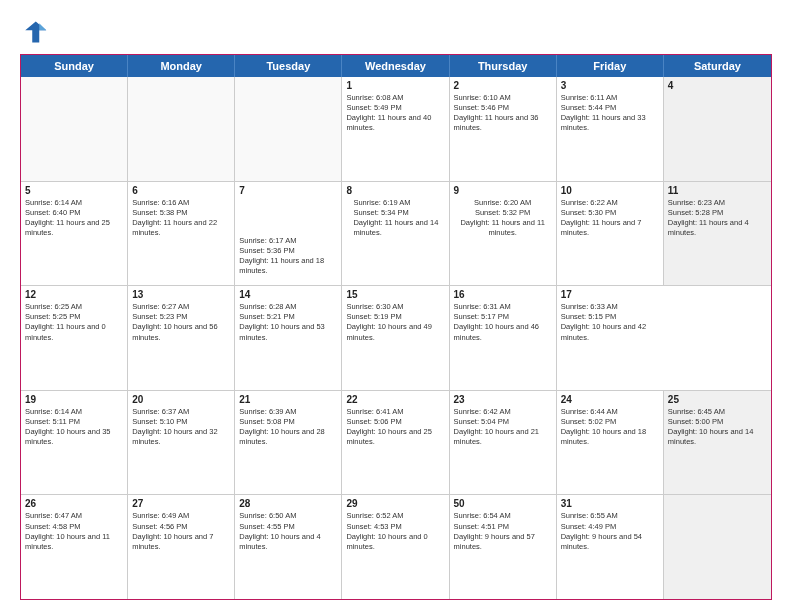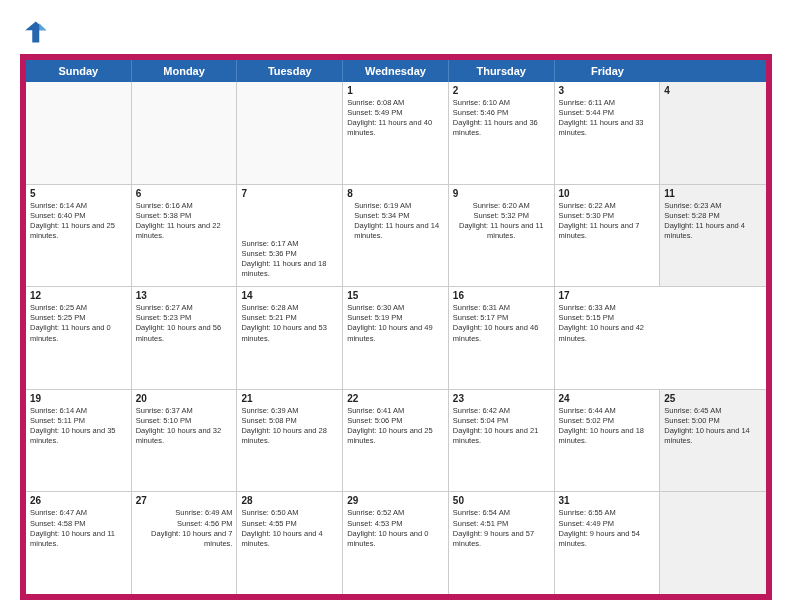--- a/index.html
+++ b/index.html
@@ -49,21 +49,21 @@
     }
     .title-block h2 {
       font-size: 13px;
       font-weight: normal;
       color: #444;
     }
     .calendar {
       flex: 1;
       display: flex;
       flex-direction: column;
-      border: 6px solid #be185d;
+      border: 1px solid #be185d;
     }
     .cal-header-row {
       display: grid;
       grid-template-columns: repeat(7, 1fr);
       background: #2566ae;
     }
     .cal-header-cell {
       color: #fff;
       font-size: 11px;
       font-weight: bold;
@@ -131,20 +131,21 @@
   </div>
 
   <div class="calendar">
     <div class="cal-header-row">
     <div class="cal-header-cell">Sunday</div>
         <div class="cal-header-cell">Monday</div>
         <div class="cal-header-cell">Tuesday</div>
         <div class="cal-header-cell">Wednesday</div>
         <div class="cal-header-cell">Thursday</div>
         <div class="cal-header-cell">Friday</div>
+        <div class="cal-header-cell">Saturday</div>
       </div>
     <div class="cal-body">
     <div class="cal-week">
           <div class="cal-cell empty"></div>
           <div class="cal-cell empty"></div>
           <div class="cal-cell empty"></div>
           <div class="cal-cell">
             <span class="day-num">1</span>
             <div class="cell-text" style="white-space: pre-line;">Sunrise: 6:08 AM
 Sunset: 5:49 PM
@@ -294,21 +295,21 @@
         </div>
         <div class="cal-week">
           <div class="cal-cell">
             <span class="day-num">26</span>
             <div class="cell-text" style="white-space: pre-line;">Sunrise: 6:47 AM
 Sunset: 4:58 PM
 Daylight: 10 hours and 11 minutes.</div>
           </div>
           <div class="cal-cell">
             <span class="day-num">27</span>
-            <div class="cell-text" style="white-space: pre-line; text-align: right;">Sunrise: 6:49 AM
+            <div class="cell-text" style="white-space: pre-line;">Sunrise: 6:49 AM
 Sunset: 4:56 PM
 Daylight: 10 hours and 7 minutes.</div>
           </div>
           <div class="cal-cell">
             <span class="day-num">28</span>
             <div class="cell-text" style="white-space: pre-line;">Sunrise: 6:50 AM
 Sunset: 4:55 PM
 Daylight: 10 hours and 4 minutes.</div>
           </div>
           <div class="cal-cell">

